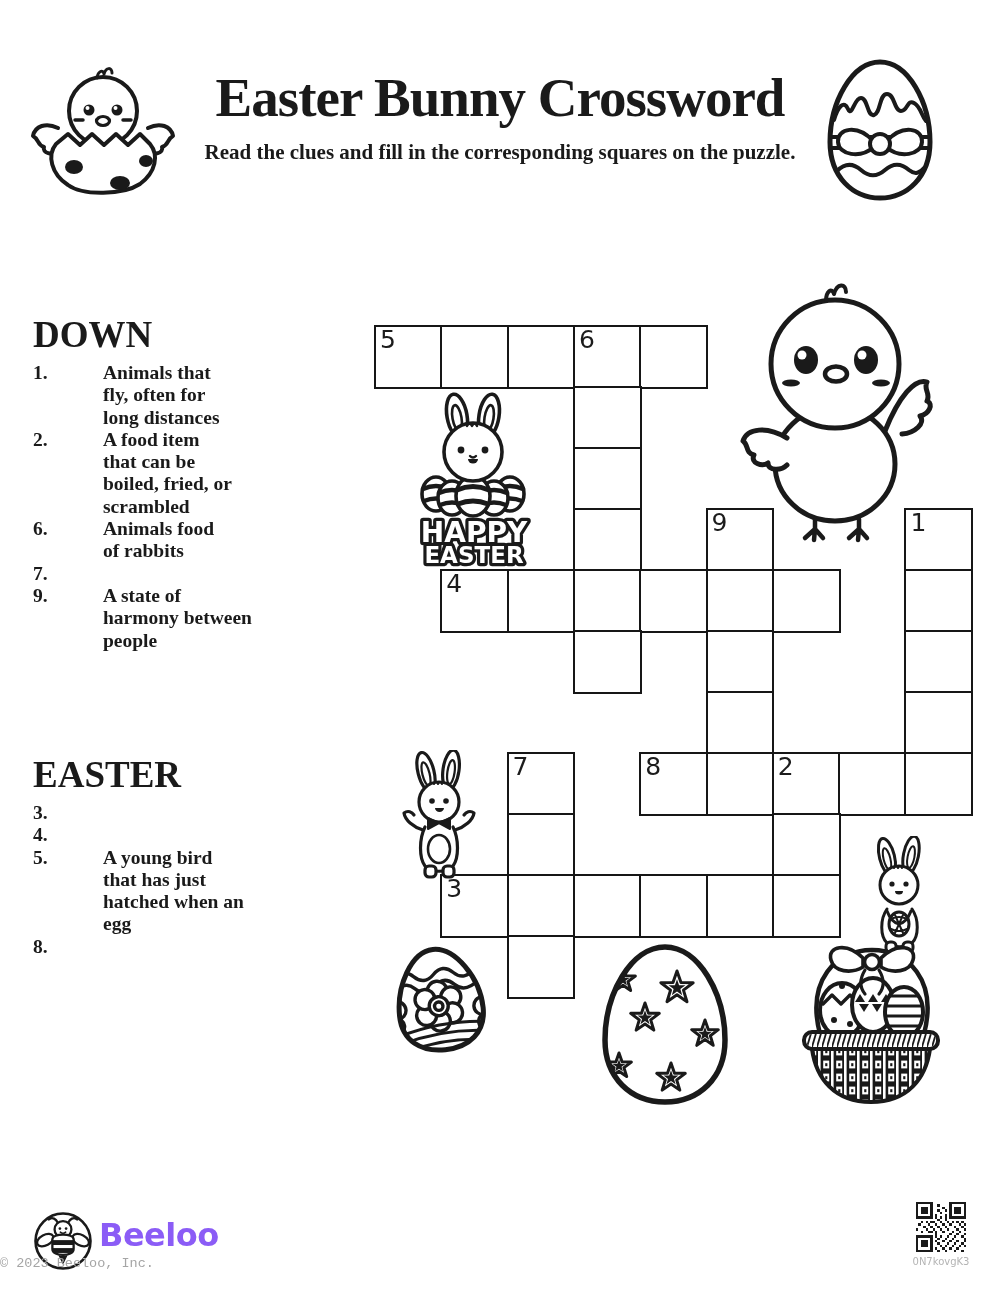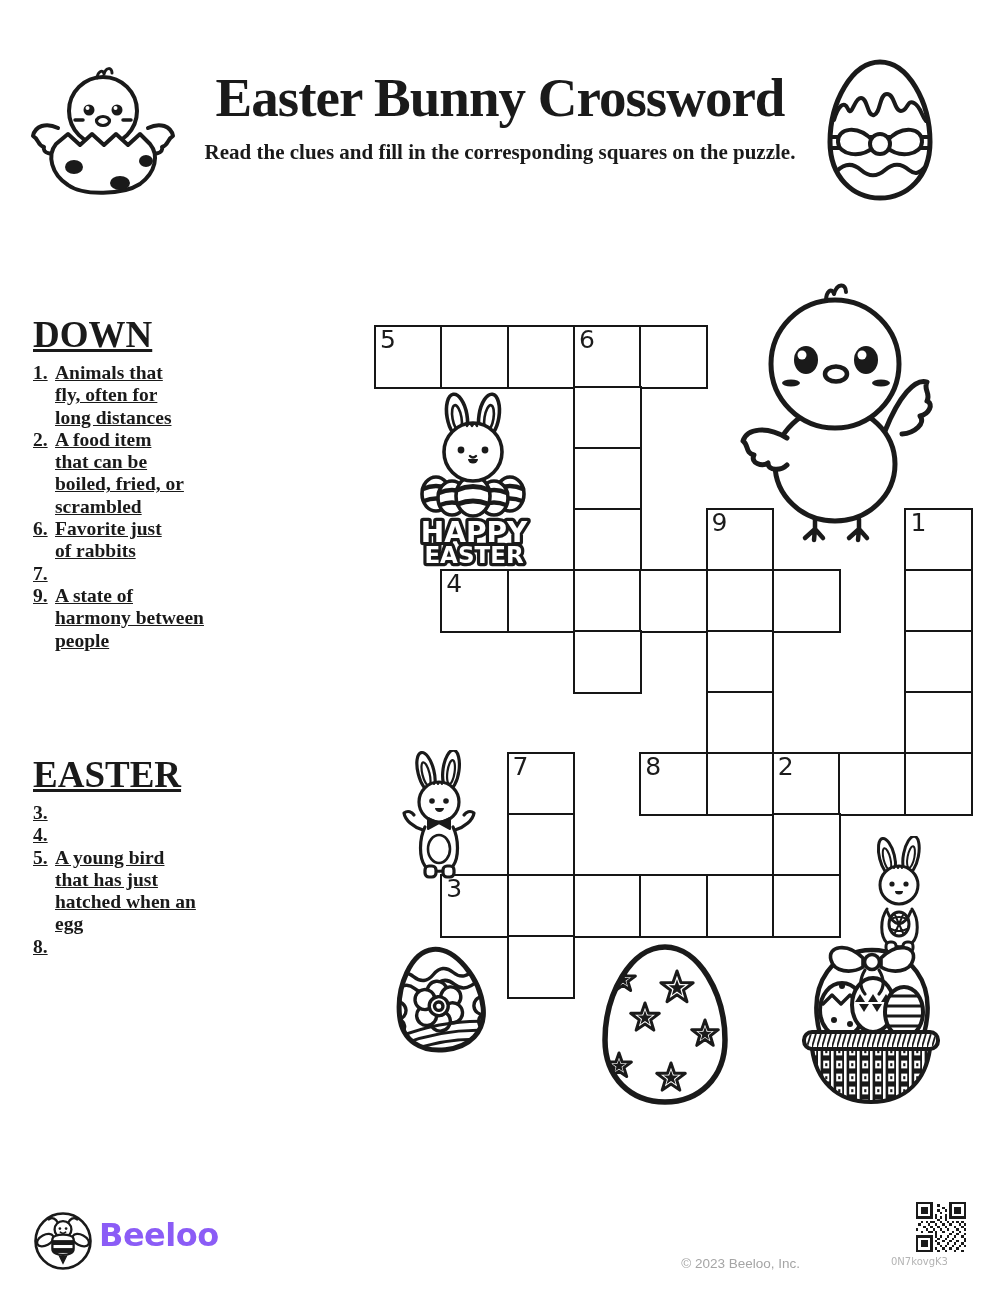--- a/index.html
+++ b/index.html
@@ -8,41 +8,41 @@
   svg{display:block;}
   .abs{position:absolute;}
 
   
   #title{position:absolute;left:0;top:70px;width:1000px;text-align:center;
          font-size:55px;font-weight:700;letter-spacing:-1px;line-height:1;}
   #subtitle{position:absolute;left:0;top:141px;width:1000px;text-align:center;
             font-size:21px;font-weight:700;line-height:1.1;}
 
   
-  .clue-block{position:absolute;left:33px;width:230px;text-decoration:underline;}
+  .clue-block{position:absolute;left:33px;width:230px;}
   #down-block{top:316px;}
   #across-block{top:756px;}
   .clue-heading{font-size:37px;font-weight:700;line-height:1;margin:0 0 9px 0;letter-spacing:0px;}
   .clue{display:flex;font-size:19.5px;font-weight:700;line-height:22.3px;}
   .clue-num{flex:0 0 22px;}
-  .clue-text{white-space:pre-line;}
+  .clue-text{white-space:pre-line;margin-left:48px;}
 
   
   #grid{position:absolute;left:374px;top:325px;width:604px;height:676px;}
   .cell{position:absolute;width:68.8px;height:63.5px;border:2.5px solid #161616;
         box-sizing:border-box;background:#fff;}
   .cell-num{position:absolute;left:4px;top:-1px;font-family:"DejaVu Sans",sans-serif;
             font-size:25px;font-weight:400;color:#1c1c1c;line-height:1.1;}
 
   
   #brand-text{position:absolute;left:99px;top:1216px;font-family:"DejaVu Sans",sans-serif;
               font-size:32px;font-weight:700;color:#8b5cf6;letter-spacing:-0.5px;}
-  #copyright{position:absolute;left:0;top:1256px;width:800px;text-align:right;
-             font-family:Liberation Sans, sans-serif;font-size:13.5px;color:#a5a5a5;}
-  #qr-label{position:absolute;left:891px;top:1256px;width:100px;text-align:left;
+  #copyright{position:absolute;left:0;top:1256px;width:800px;text-align:left;
+             font-family:Liberation Mono, monospace;font-size:13.5px;color:#a5a5a5;}
+  #qr-label{position:absolute;left:891px;top:1256px;width:100px;text-align:center;
             font-family:"DejaVu Sans",sans-serif;font-size:10px;color:#b4b4b4;}
 </style>
 </head>
 <body>
 
 <div id="page">
 
   <div id="subtitle">Read the clues and fill in the corresponding squares on the puzzle.</div>
   <div id="title">Easter Bunny Crossword</div>
 
@@ -89,21 +89,21 @@
         </div>
         <div class="clue">
           <span class="clue-num">2.</span>
           <span class="clue-text">A food item
 that can be
 boiled, fried, or
 scrambled</span>
         </div>
         <div class="clue">
           <span class="clue-num">6.</span>
-          <span class="clue-text">Favorite just
+          <span class="clue-text">Animals food
 of rabbits</span>
         </div>
         <div class="clue">
           <span class="clue-num">7.</span>
         </div>
         <div class="clue">
           <span class="clue-num">9.</span>
           <span class="clue-text">A state of
 harmony between
 people</span>

